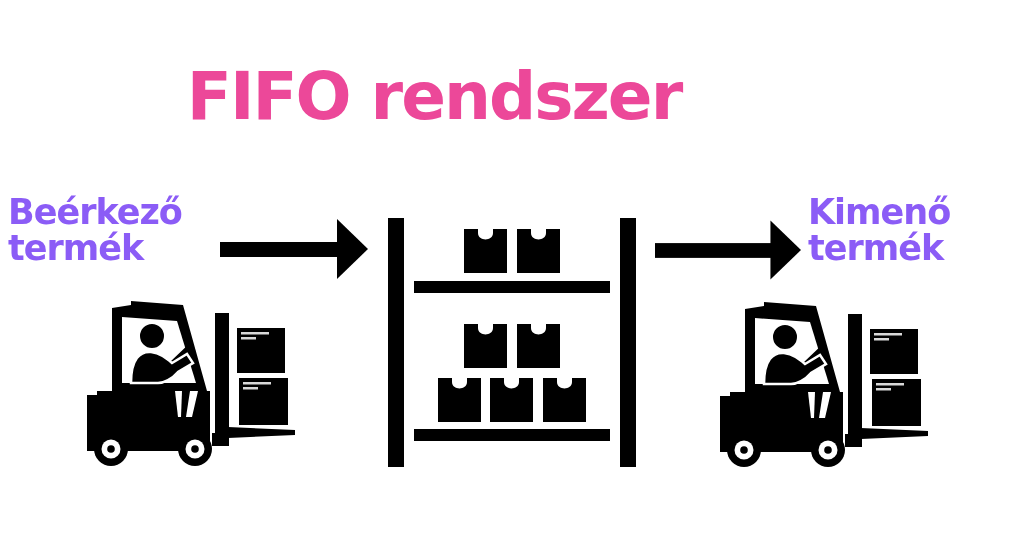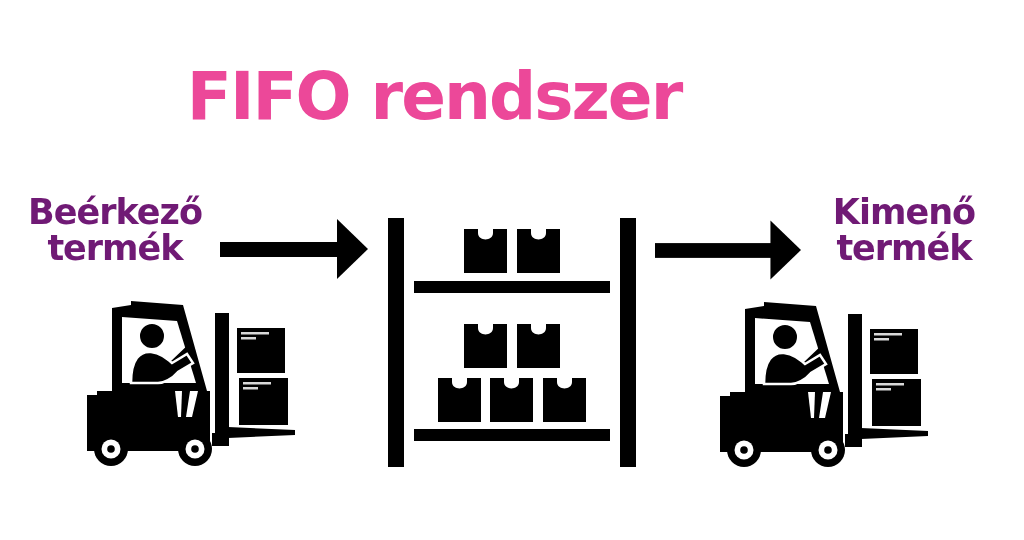--- a/index.html
+++ b/index.html
@@ -11,23 +11,22 @@
   }
   .stage{position:absolute;inset:0;width:1024px;height:540px;}
   .abs{position:absolute;}
   .title{
     left:0;top:48px;width:868px;
     text-align:center;
     font-size:66px;font-weight:bold;letter-spacing:-2px;
     color:#ec4899;line-height:1.0;margin-top:16px;
   }
   .flow-label{
-    text-align:center;
     font-size:35px;font-weight:bold;line-height:36px;
-    color:#701a75;letter-spacing:-1px;
+    color:#8b5cf6;letter-spacing:-1px;
   }
   .label-in{left:8px;top:194px;width:214px;}
   .label-out{left:808px;top:194px;width:192px;}
   svg{display:block;}
 </style>
 </head>
 <body>
 
 <div class="stage">
 

